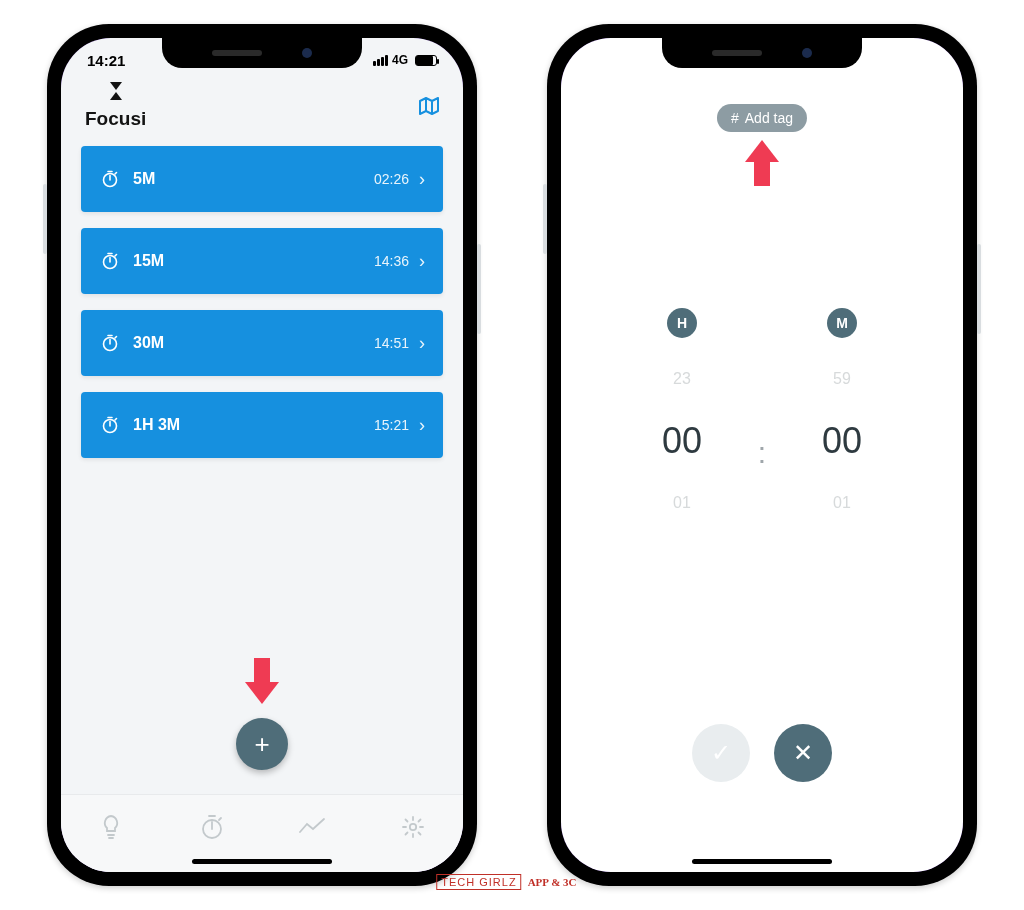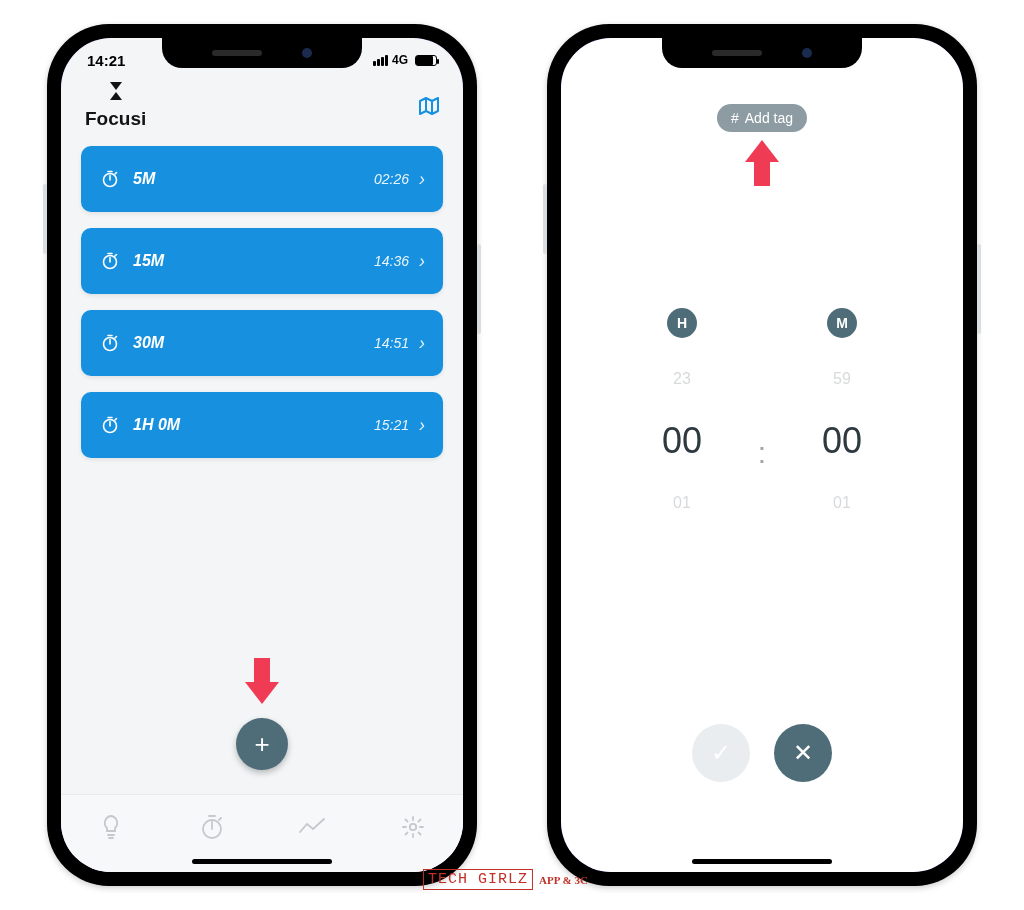--- a/index.html
+++ b/index.html
@@ -79,23 +79,23 @@
   .hourglass::before{ top:0; border-top:8px solid #131313;}
   .hourglass::after { bottom:0; border-bottom:8px solid #131313;}
   .map-ic{ width:20px; height:18px; position:relative;}
   .map-ic svg{ display:block;}
 
   .list{
     position:absolute; top:108px; left:20px; right:20px;
     display:flex; flex-direction:column; gap:16px;
   }
   .card{
-    height:66px; background:#1690df; border-radius:10px;
+    height:66px; background:#1690df; border-radius:4px;
     display:flex; align-items:center; padding:0 18px 0 20px;
-    color:#fff; box-shadow:0 2px 4px rgba(0,0,0,.08);font-style:italic;
+    color:#fff; box-shadow:0 2px 4px rgba(0,0,0,.08);
   }
   .card .sw{ width:18px; height:18px; margin-right:14px; flex:0 0 auto;}
   .card .label{ font-weight:600; font-size:16px; flex:1;}
   .card .time{ font-size:14px; opacity:.9; margin-right:10px;}
   .card .chev{ font-size:18px; opacity:.9;}
 
   .fab{
     position:absolute; left:50%; transform:translateX(-50%);
     bottom:102px; width:52px; height:52px; border-radius:50%;
     background:#4f6d79; color:#fff; display:flex; align-items:center; justify-content:center;
@@ -163,21 +163,21 @@
   .no{ background:#4f6d79; color:#fff;}
 
   
   .wm{
     position:absolute; bottom:20px; left:50%; transform:translateX(-54%);
     text-align:center; font-family:"Songti SC","SimSun",serif; z-index:50;
   }
   .wm .cn{ color:#c03028; font-size:26px; letter-spacing:1px;}
   .wm .row2{ display:flex; gap:6px; align-items:center; justify-content:center; margin-top:2px;}
   .wm .box{
-    font-family:Liberation Mono, monospace; font-size:15px; color:#c03028;
+    font-family:Liberation Sans, sans-serif; font-size:11px; color:#c03028;
     border:1.5px solid #c03028; padding:1px 4px; letter-spacing:1px;
   }
   .wm .en{ font-family:Liberation Serif, serif; font-size:11px; color:#c03028; font-weight:600;}
 </style>
 </head>
 <body>
 
 <div class="phone">
   <div class="screen">
     <div class="notch">
@@ -240,21 +240,21 @@
               </svg></span>
           <span class="label">30M</span>
           <span class="time">14:51</span>
           <span class="chev">›</span>
         </div>
         <div class="card">
           <span class="sw"><svg viewBox="0 0 18 18">
                 <circle cx="9" cy="10" r="6.5" fill="none" stroke="#fff" stroke-width="1.6"></circle>
                 <path d="M9 10 V5.5 M7 1.5 H11 M14 4 l1.5-1.5" stroke="#fff" stroke-width="1.6" fill="none" stroke-linecap="round"></path>
               </svg></span>
-          <span class="label">1H 0M</span>
+          <span class="label">1H 3M</span>
           <span class="time">15:21</span>
           <span class="chev">›</span>
         </div>
       </div>
 
       <div class="ptr down" style="left:50%;transform:translateX(-50%);bottom:164px">
         <div class="shaft"></div>
           <div class="head"></div>
       </div>
 

